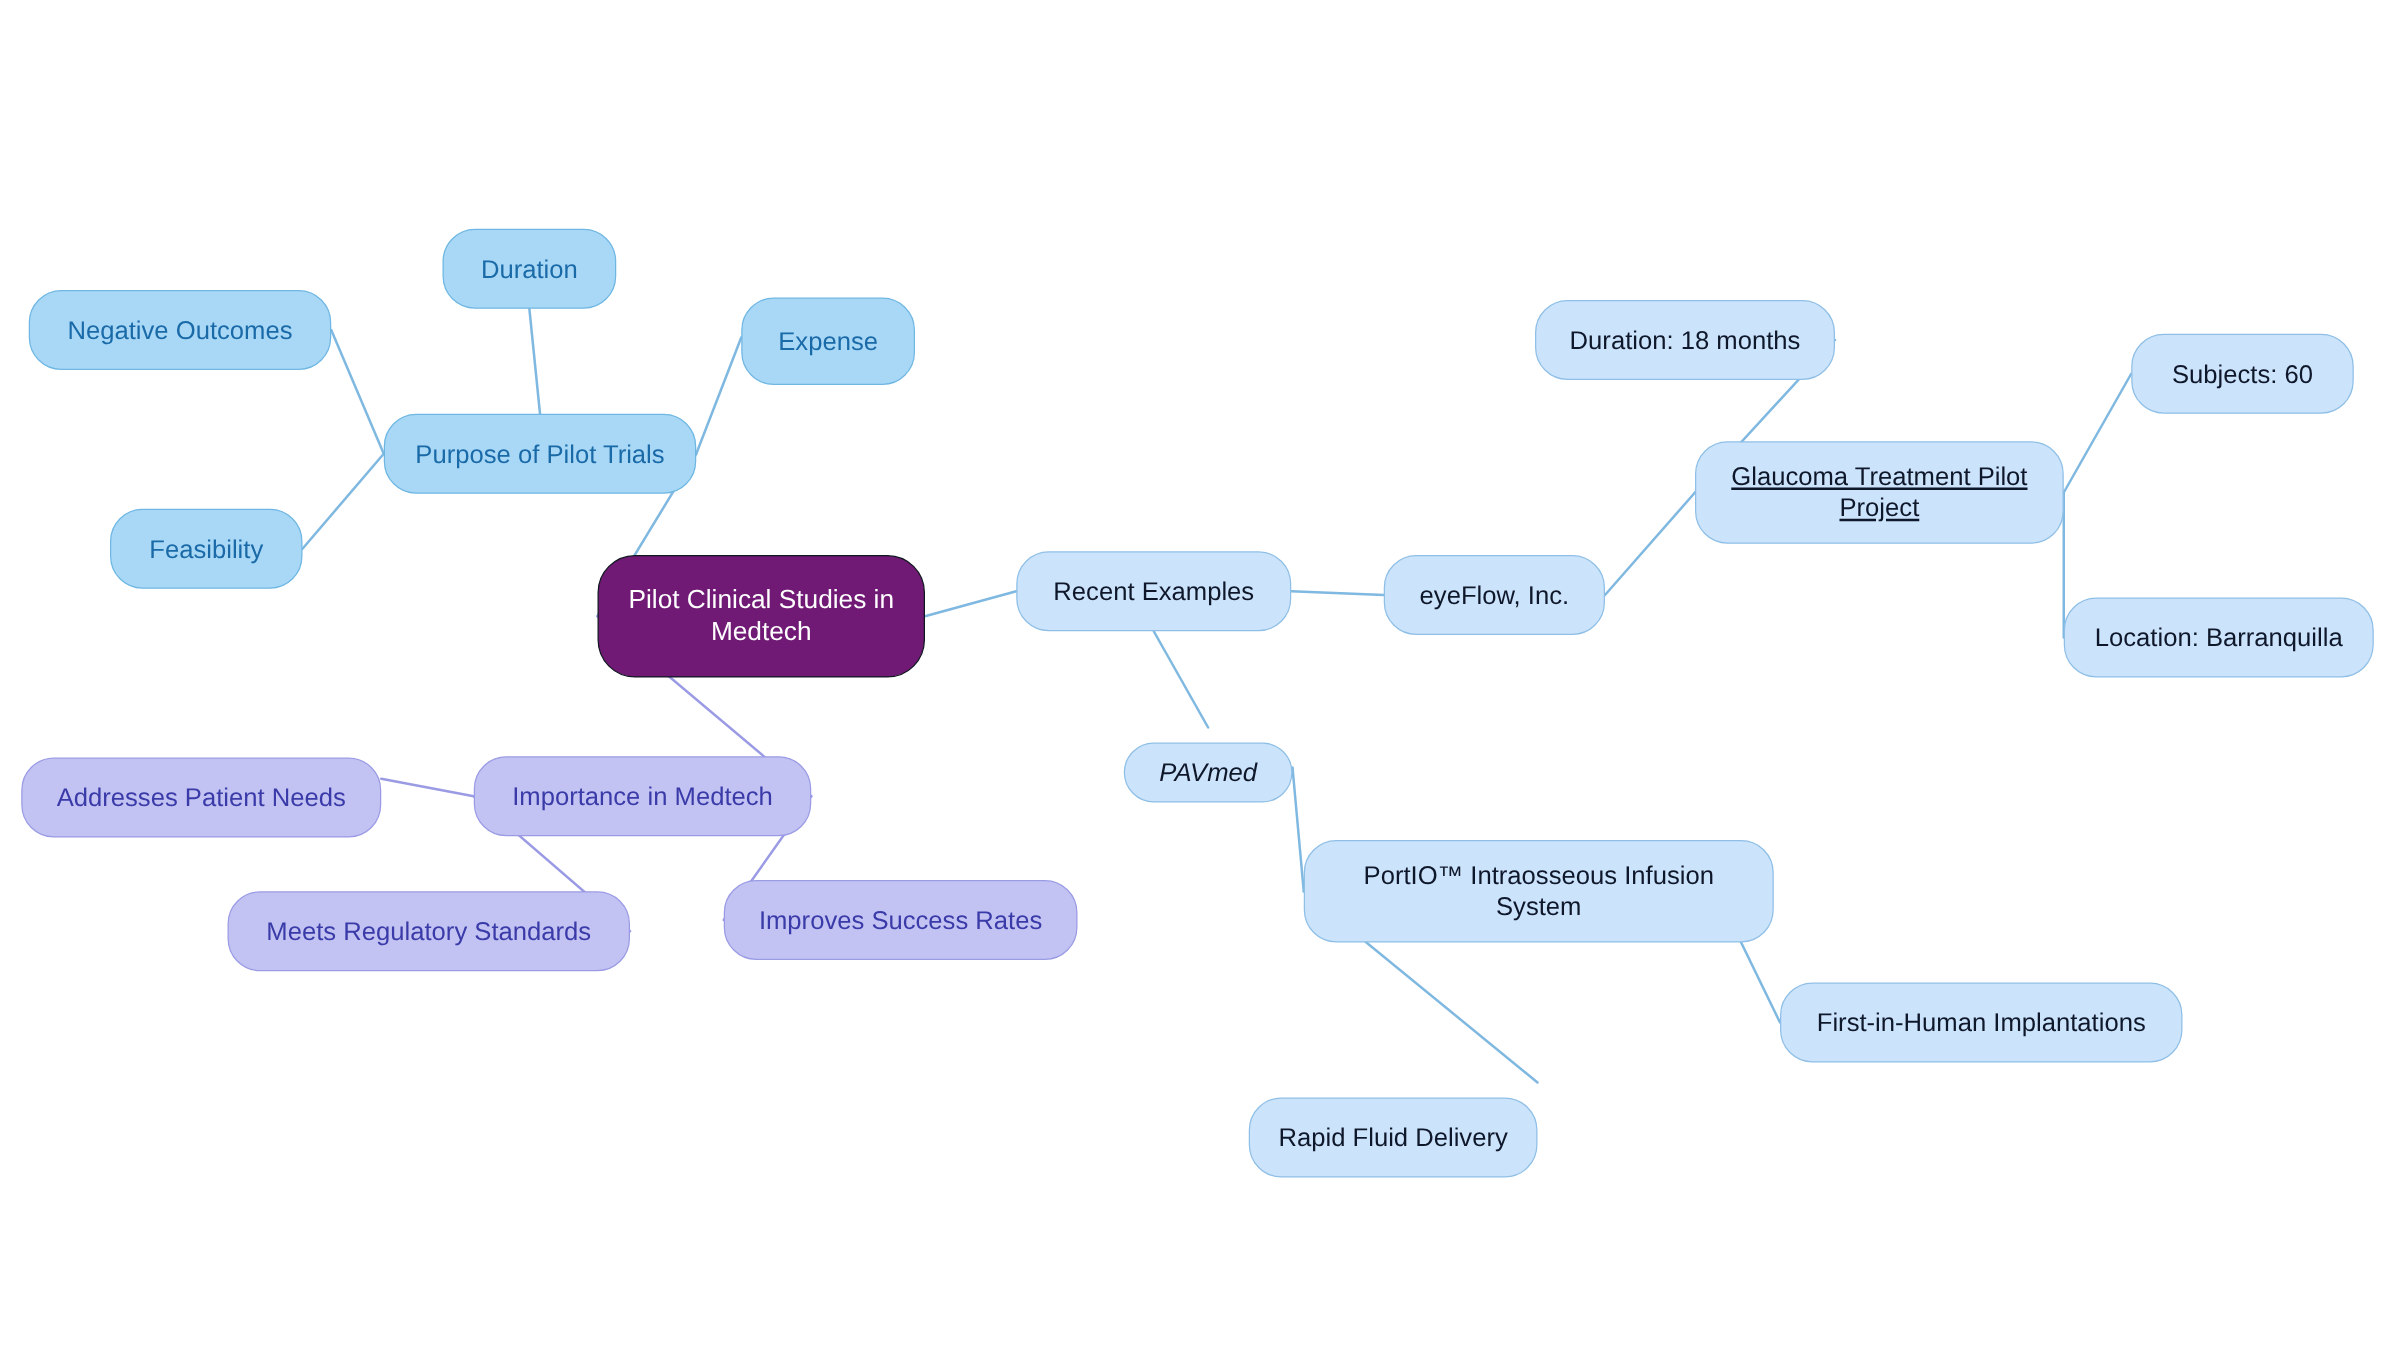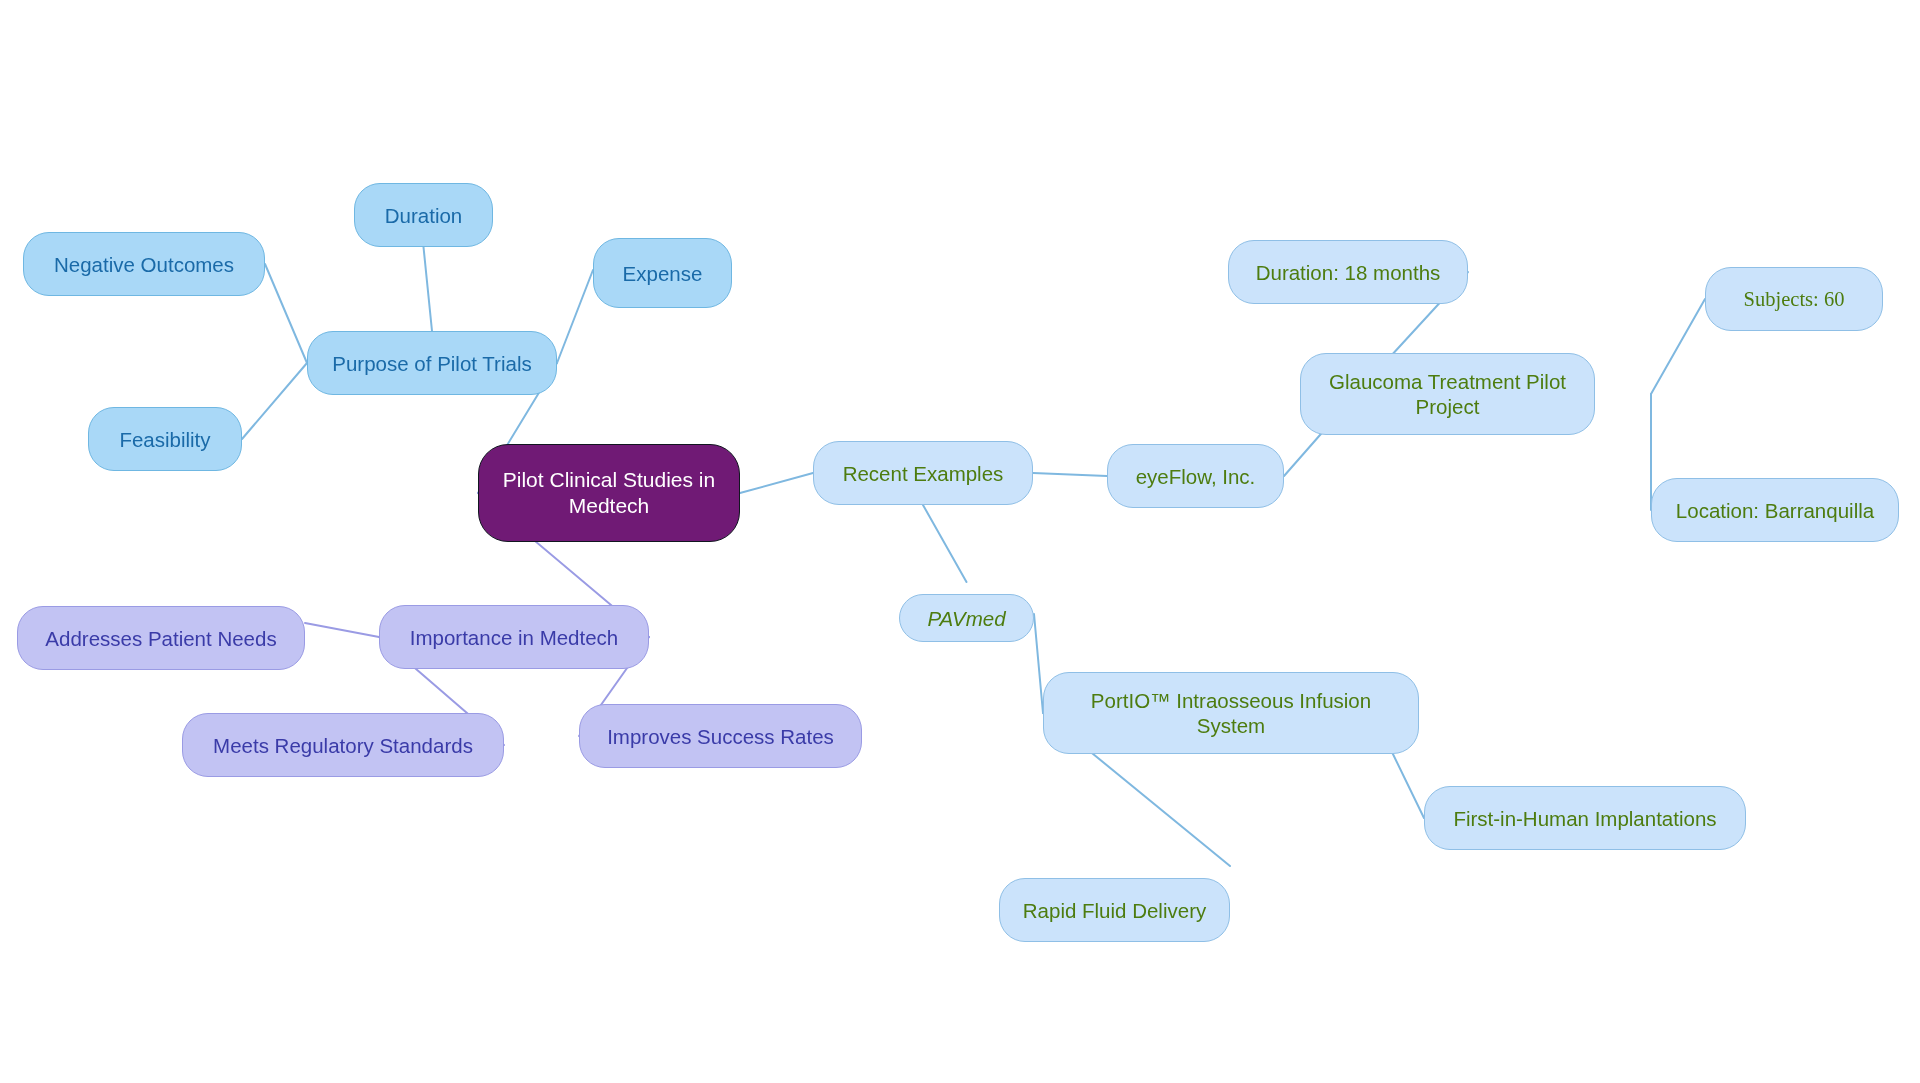--- a/index.html
+++ b/index.html
@@ -49,21 +49,21 @@
   }
   .node-blue {
     background: #a9d8f7;
     border-color: #6fb7e2;
     color: #1a6aa8;
     font-size: 20.5px;
   }
   .node-lightblue {
     background: #cbe3fb;
     border-color: #8fbfe6;
-    color: #4d7c0f;
+    color: #0f172a;
     font-size: 20.5px;
   }
   .node-purple {
     background: #c2c3f3;
     border-color: #9a9be4;
     color: #3a3ba8;
     font-size: 20.5px;
   }
 </style>
 </head>
@@ -98,24 +98,24 @@
       <div class="node node-blue" style="left: 354px; top: 183px; width: 139px; height: 64px;">Duration</div>
       <div class="node node-blue" style="left: 23px; top: 232px; width: 242px; height: 64px;">Negative Outcomes</div>
       <div class="node node-blue" style="left: 593px; top: 238px; width: 139px; height: 70px;">Expense</div>
       <div class="node node-blue" style="left: 88px; top: 407px; width: 154px; height: 64px;">Feasibility</div>
       <div class="node node-purple" style="left: 379px; top: 605px; width: 270px; height: 64px;">Importance in Medtech</div>
       <div class="node node-purple" style="left: 17px; top: 606px; width: 288px; height: 64px;">Addresses Patient Needs</div>
       <div class="node node-purple" style="left: 182px; top: 713px; width: 322px; height: 64px;">Meets Regulatory Standards</div>
       <div class="node node-purple" style="left: 579px; top: 704px; width: 283px; height: 64px;">Improves Success Rates</div>
       <div class="node node-lightblue" style="left: 813px; top: 441px; width: 220px; height: 64px;">Recent Examples</div>
       <div class="node node-lightblue" style="left: 1107px; top: 444px; width: 177px; height: 64px;">eyeFlow, Inc.</div>
-      <div class="node node-lightblue" style="left: 1300px; top: 353px; width: 295px; height: 82px;">Glaucoma Treatment Pilot
+      <div class="node node-lightblue" style="left: 1356px; top: 353px; width: 295px; height: 82px; text-decoration: underline;">Glaucoma Treatment Pilot
 Project</div>
       <div class="node node-lightblue" style="left: 1228px; top: 240px; width: 240px; height: 64px;">Duration: 18 months</div>
-      <div class="node node-lightblue" style="left: 1705px; top: 267px; width: 178px; height: 64px; font-family: Liberation Serif, serif;">Subjects: 60</div>
+      <div class="node node-lightblue" style="left: 1705px; top: 267px; width: 178px; height: 64px;">Subjects: 60</div>
       <div class="node node-lightblue" style="left: 1651px; top: 478px; width: 248px; height: 64px; text-align: right;">Location: Barranquilla</div>
       <div class="node node-lightblue" style="left: 899px; top: 594px; width: 135px; height: 48px; font-style: italic;">PAVmed</div>
       <div class="node node-lightblue" style="left: 1043px; top: 672px; width: 376px; height: 82px;">PortIO™ Intraosseous Infusion
 System</div>
       <div class="node node-lightblue" style="left: 1424px; top: 786px; width: 322px; height: 64px;">First-in-Human Implantations</div>
       <div class="node node-lightblue" style="left: 999px; top: 878px; width: 231px; height: 64px;">Rapid Fluid Delivery</div>
     </div>
 </div>
 
 </body></html>

